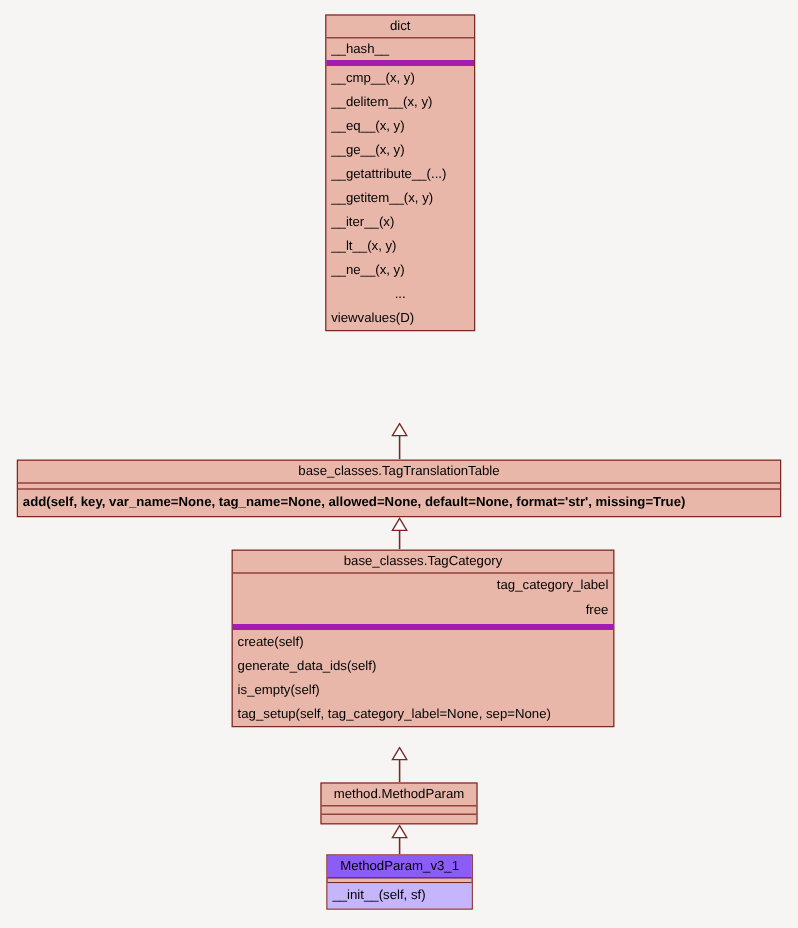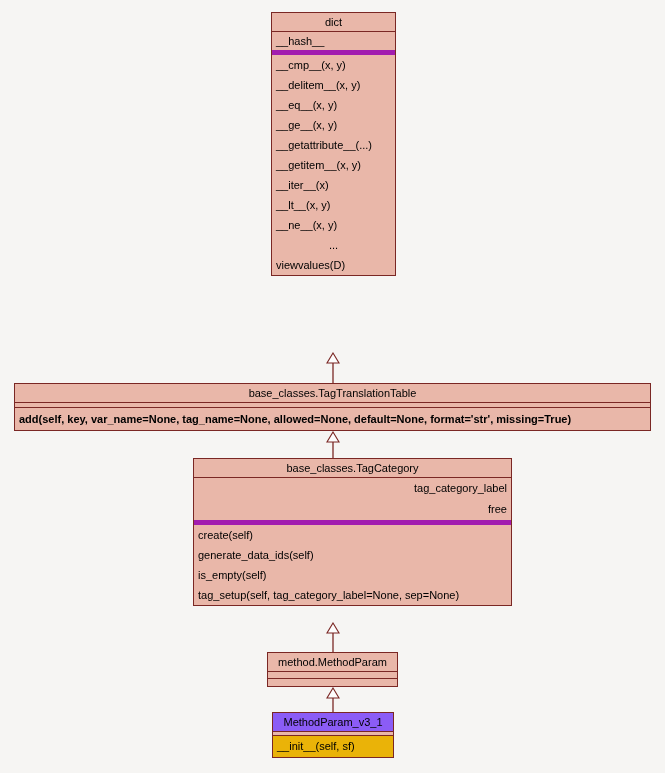--- a/index.html
+++ b/index.html
@@ -22,21 +22,21 @@
   .title-plain{background:#8b5cf6;}
   .attrs{border-bottom:5px solid #a21caf;}
   .a-row{height:18px;line-height:18px;padding:0 4px;white-space:nowrap;}
   .a-row21{height:21px;line-height:21px;padding:0 4px;white-space:nowrap;text-align:right;}
   .m-row{height:20px;line-height:20px;padding:0 4px;white-space:nowrap;}
   .m-row22{height:22px;line-height:22px;padding:0 4px;white-space:nowrap;font-weight:bold;}
   .m-row21{height:21px;line-height:21px;padding:0 4px;white-space:nowrap;}
   .center{text-align:center;}
   .empty{border-bottom:1px solid #7a2724;}
   .empty-last{border-bottom:none;}
-  .hl{background:#eab308;}
+  .hl{background:#c4b5fd;}
   .arrow{position:absolute;left:325px;width:16px;}
 </style>
 </head>
 <body>
 
 <div class="canvas">
 
   <div class="node" style="left:271px;top:12px;width:125px;">
     <div class="title">dict</div>
     <div class="attrs">

